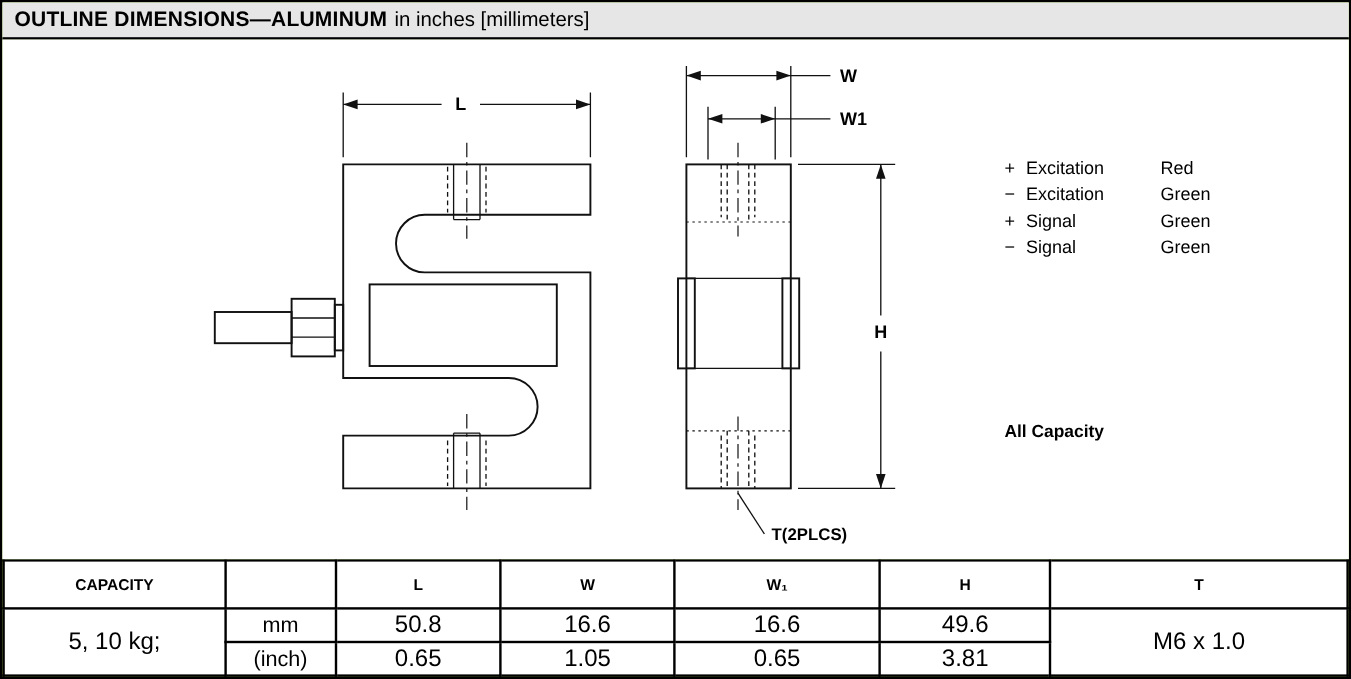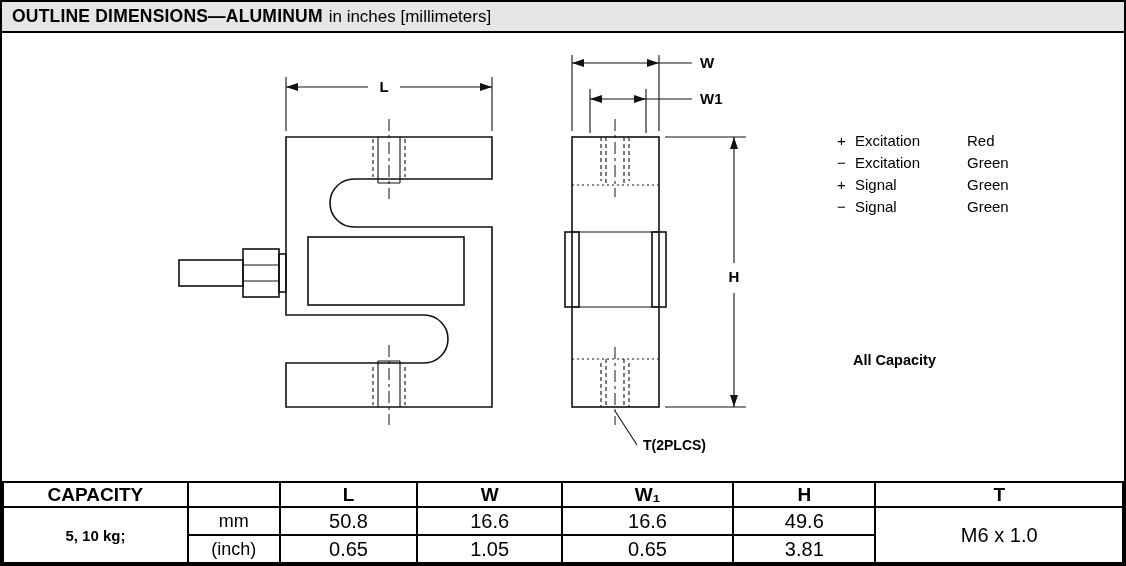--- a/index.html
+++ b/index.html
@@ -11,28 +11,28 @@
               display:flex; align-items:center; padding-left:10px; gap:6px; flex:0 0 auto; }
   .t1 { font-weight:bold; font-size:17.5px; letter-spacing:.2px; }
   .t2 { font-size:17px; }
   .diagram { position:relative; flex:1 1 auto; overflow:hidden; background:#fff; }
   .diagram svg { position:absolute; left:0; top:0; }
 
   .wiring { position:absolute; left:835px; top:97px; font-size:15px; }
   .wtitle { font-weight:bold; margin-bottom:5px; }
   .wrow { display:grid; grid-template-columns:18px 112px auto; line-height:22px; }
   .capnote { position:absolute; left:835px; top:318px; font-weight:bold;
-             font-size:14.5px; line-height:19px;margin-left:16px; }
+             font-size:14.5px; line-height:19px; }
 
   table.dims { width:100%; border-collapse:collapse; table-layout:fixed; flex:0 0 auto; }
   .dims th, .dims td { border:2px solid #000; text-align:center; vertical-align:middle;
                        padding:0; background:#fff; }
-  .dims th { height:25px; font-size:19px; font-weight:bold; }
+  .dims th { height:40px; font-size:13px; font-weight:bold; }
   .dims td { height:28px; font-size:20px; }
-  .dims td.cap { font-size:15px;font-weight:bold; }
+  .dims td.cap { font-size:20px; }
   .dims td.unit { font-size:18px; }
 
   
   .ln  { stroke:#111; fill:none; stroke-width:1.6; }
   .thin{ stroke:#111; fill:none; stroke-width:1.1; }
   .dash{ stroke:#111; fill:none; stroke-width:1.1; stroke-dasharray:4 3; }
   .cdash{ stroke:#111; fill:none; stroke-width:1; stroke-dasharray:12 4 3 4; }
   .dot { stroke:#111; fill:none; stroke-width:1; stroke-dasharray:2 3; }
   .dim { stroke:#111; fill:none; stroke-width:1.1; }
   .arw { fill:#111; stroke:none; }

